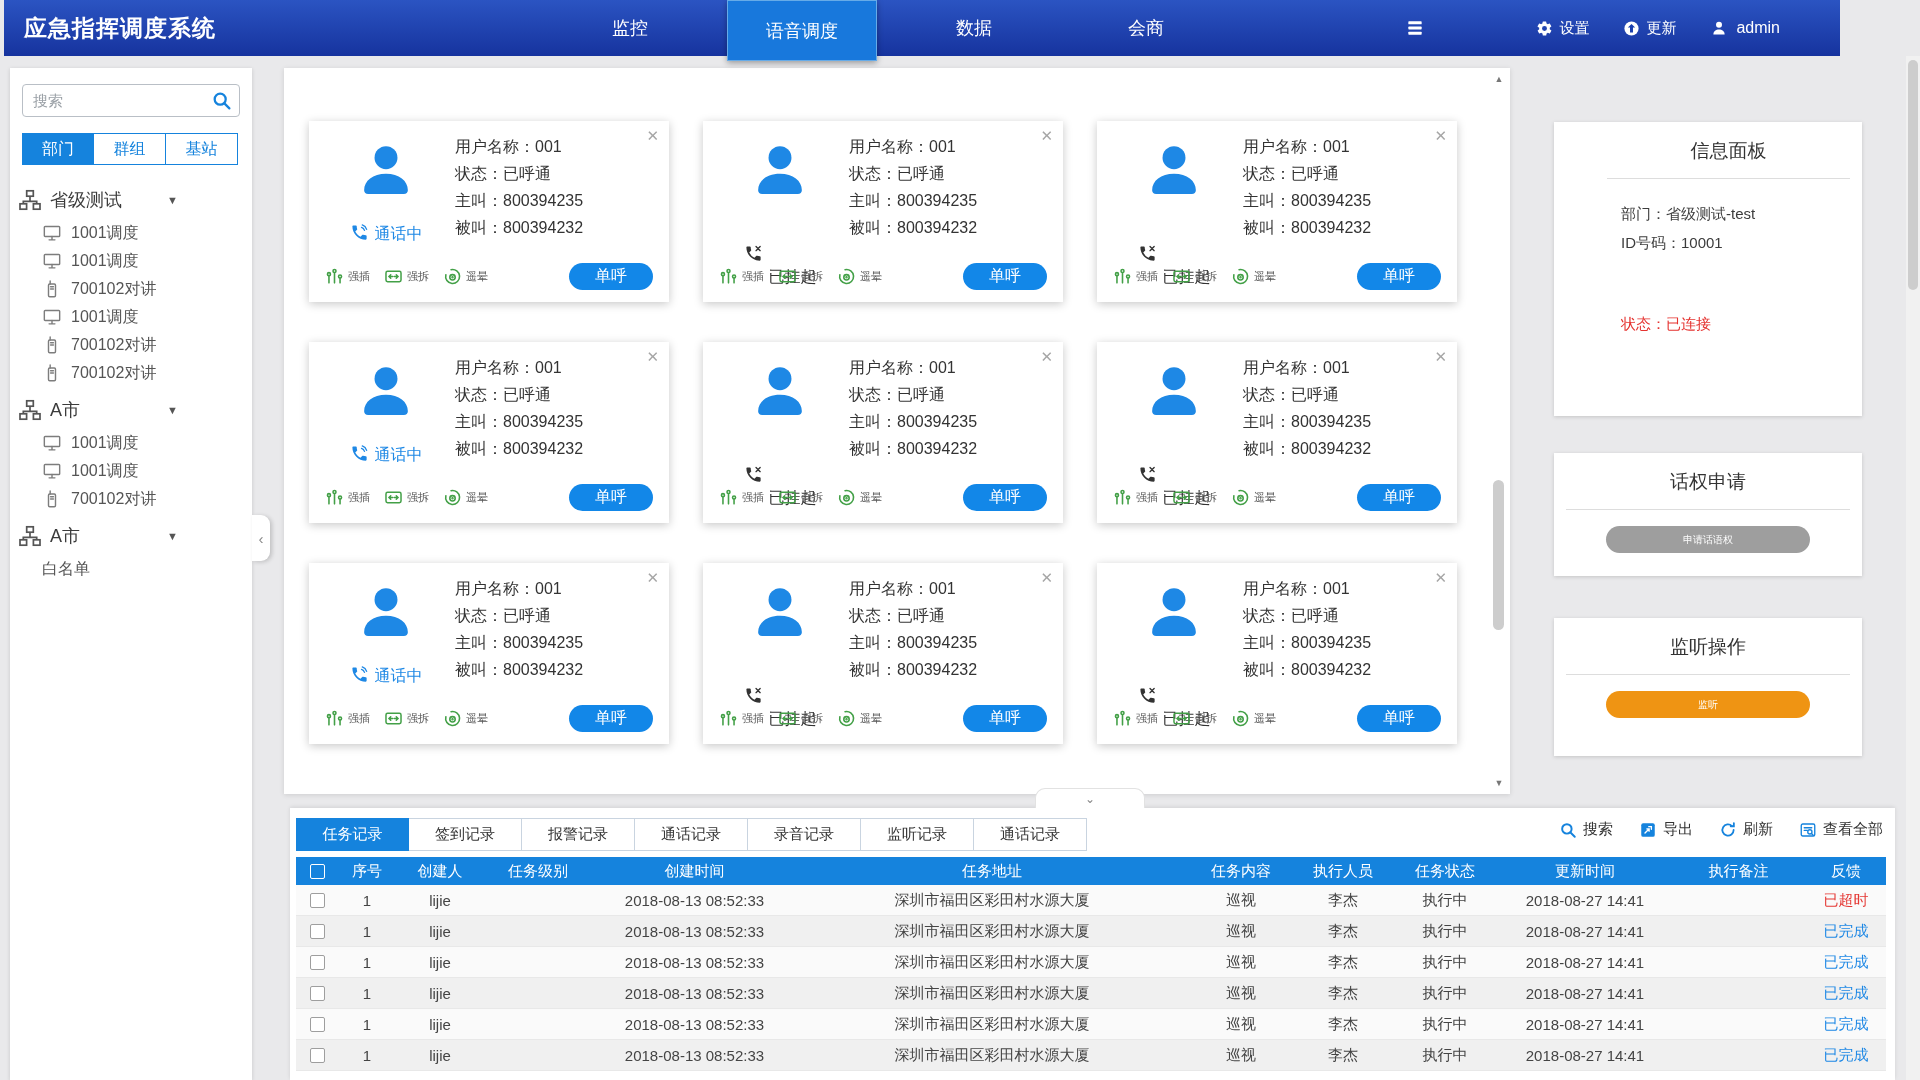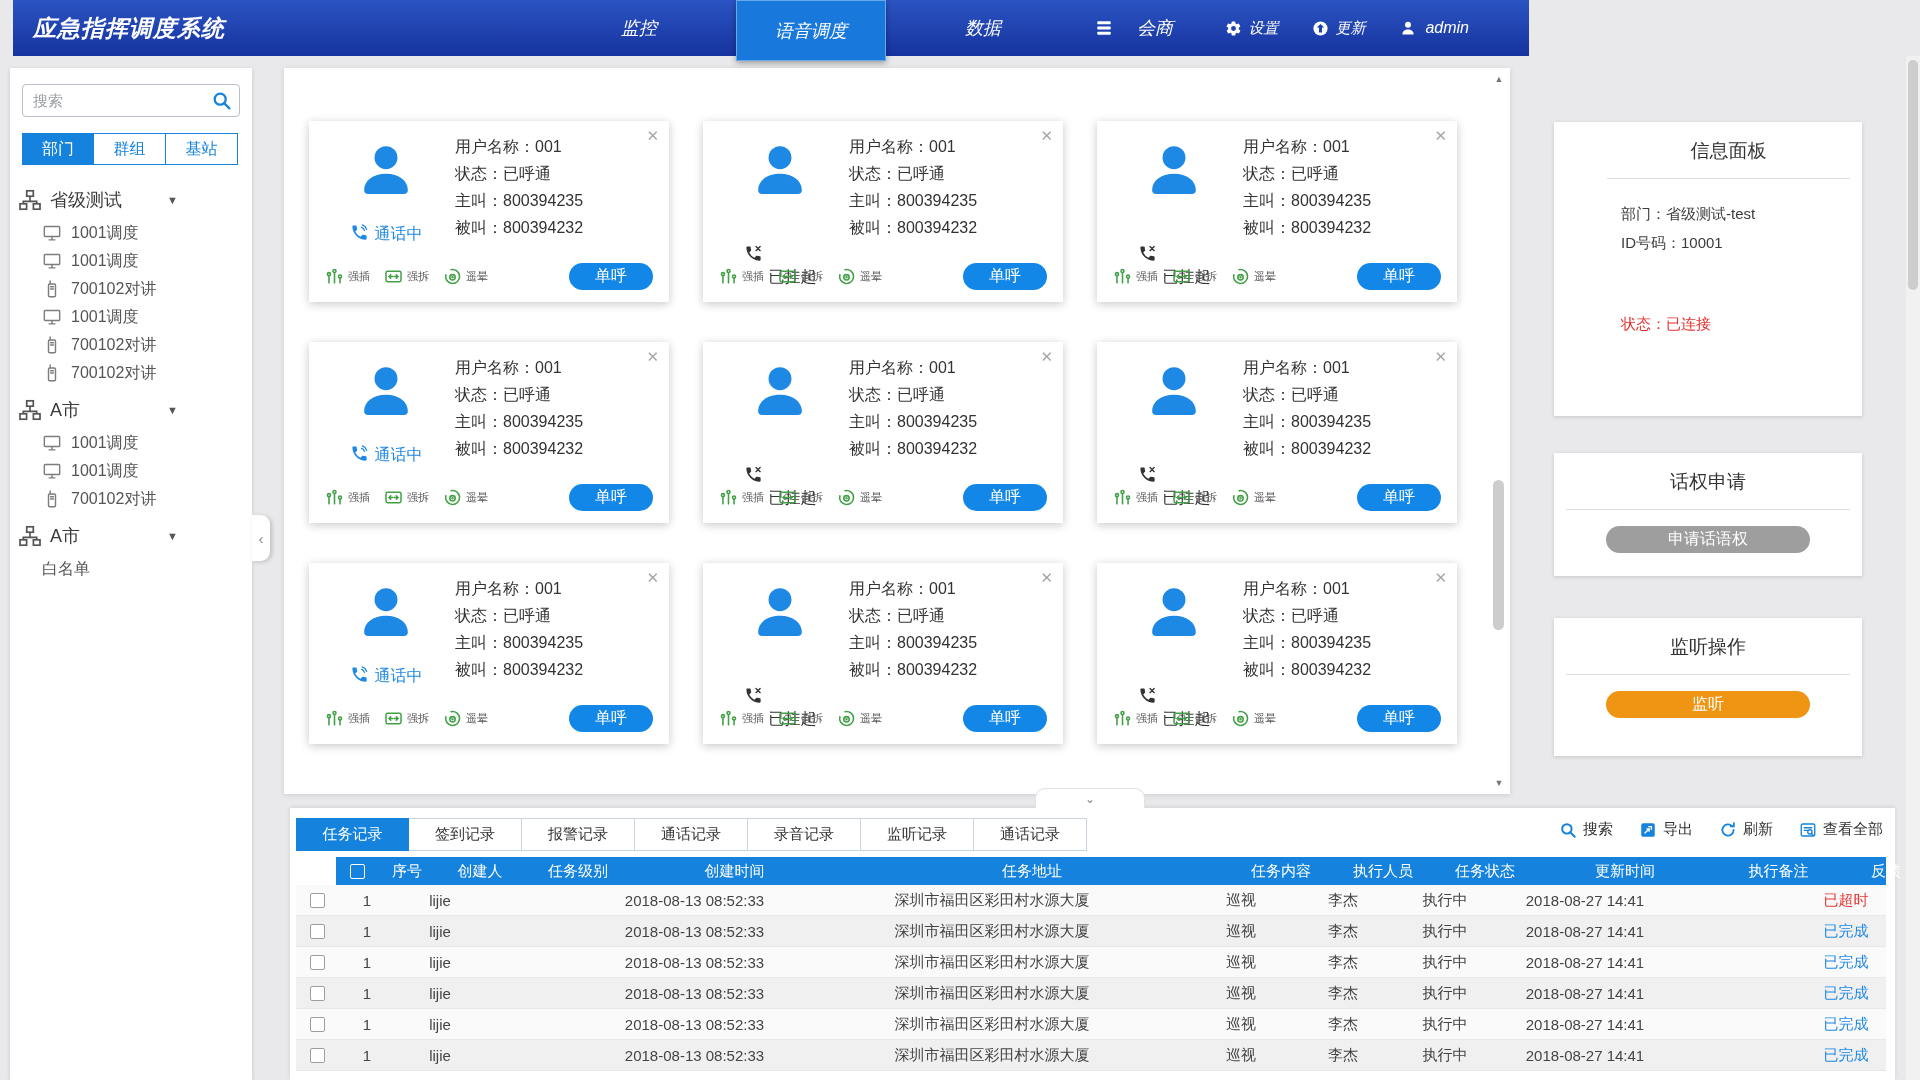--- a/index.html
+++ b/index.html
@@ -1,21 +1,21 @@
 <!DOCTYPE html>
 <html><head>
 <meta charset="utf-8">
 <style>
   * { box-sizing: border-box; }
   html,body { margin:0; padding:0; width:1920px; height:1080px; overflow:hidden;
     font-family:"Liberation Sans","DejaVu Sans",sans-serif; background:#e9e9eb; color:#333; }
 
   
-  .navbar { position:absolute; left:13px; top:0; width:1516px; height:56px;
-    background:linear-gradient(180deg,#2b54c2 0%,#16339e 100%); z-index:50;font-style:italic; }
+  .navbar { position:absolute; left:4px; top:0; width:1836px; height:56px;
+    background:linear-gradient(180deg,#2b54c2 0%,#16339e 100%); z-index:50; }
   .nav-title { position:absolute; left:20px; top:0; height:56px; display:flex; align-items:center;
     color:#fff; font-size:23px; font-weight:bold; letter-spacing:1px; }
   .nav-items { position:absolute; left:540px; top:0; height:56px; display:flex; }
   .nav-item { width:150px; margin:0 11px; height:56px; display:flex; align-items:center; justify-content:center;
     color:#fff; font-size:18px; cursor:pointer; }
   .nav-item.active { background:#1878dc; border:1px solid #66abe8; height:61px; z-index:2;
     box-shadow:0 2px 6px rgba(0,0,0,.35); }
   .nav-right { position:absolute; right:0; top:0; height:56px; display:flex; align-items:center; }
   .nav-ico-btn { display:flex; align-items:center; gap:6px; color:#fff; font-size:15px; cursor:pointer; margin-right:34px; }
   .hamburger { margin-right:110px; }
@@ -78,40 +78,40 @@
   .rpanel { position:absolute; left:1554px; width:308px; background:#fff; box-shadow:0 1px 4px rgba(0,0,0,.16); }
   .rp-info { top:122px; height:294px;padding-left:41px; }
   .rp-floor { top:453px; height:123px; }
   .rp-monitor { top:618px; height:138px; }
   .rp-title { text-align:center; font-size:19px; color:#333; padding-top:16px; }
   .rp-div { border-top:1px solid #ddd; margin:14px 12px 0 12px; }
   .rp-body { padding:20px 26px 0 26px; }
   .rp-line { font-size:15px; color:#3c3c3c; line-height:29px; }
   .rp-status { margin-top:58px; font-size:15px; color:#e53330; }
   .pill-btn { display:block; margin:16px auto 0 auto; width:204px; height:27px; border:none; border-radius:14px;
-    color:#fff; font-size:16px; cursor:pointer; font-family:inherit; }
+    color:#fff; font-size:10px; cursor:pointer; font-family:inherit; }
   .pill-gray { background:#9e9e9e; }
   .pill-orange { background:#ef9413; }
 
   
   .bottom-bump { position:absolute; left:1035px; top:788px; width:110px; height:20px; background:#fff;
     border:1px solid #e2e2e2; border-bottom:none; border-radius:10px 10px 0 0; display:flex; align-items:center;
     justify-content:center; color:#888; font-size:12px; cursor:pointer; z-index:6; }
   .bottom-panel { position:absolute; left:290px; top:808px; width:1605px; height:272px; background:#fff;
     box-shadow:0 -1px 4px rgba(0,0,0,.10); }
   .btabs-row { position:absolute; left:6px; top:10px; display:flex; }
   .btab { width:113px; height:33px; display:flex; align-items:center; justify-content:center; font-size:15px;
     color:#333; background:#fff; border:1px solid #c9d4e0; border-left:none; cursor:pointer; }
   .btab:first-child { border-left:1px solid #c9d4e0; }
   .btab.active { background:#1583dd; border-color:#1583dd; color:#fff; }
   .bactions { position:absolute; right:12px; top:12px; display:flex; align-items:center; gap:26px; }
   .baction { display:flex; align-items:center; gap:6px; font-size:15px; color:#333; cursor:pointer; }
 
   .ttable { position:absolute; left:6px; top:49px; width:1590px; }
-  .thead { display:flex; height:28px; background:#1583dd; align-items:center;margin-left:40px; }
+  .thead { display:flex; height:28px; background:#1583dd; align-items:center; }
   .th { color:#fff; font-size:15px; text-align:center; flex:none; }
   .trow { display:flex; height:31px; align-items:center; border-bottom:1px solid #e8e8e8; }
   .trow:nth-child(odd) { background:#fafafa; }
   .trow:nth-child(even) { background:#f0f0f0; }
   .td { font-size:15px; color:#444; text-align:center; flex:none; white-space:nowrap; overflow:hidden; }
   .c0{width:42px; display:flex; justify-content:center;} .c1{width:58px;} .c2{width:88px;} .c3{width:108px;}
   .c4{width:205px;} .c5{width:390px;} .c6{width:108px;} .c7{width:96px;} .c8{width:108px;}
   .c9{width:172px;} .c10{width:135px;} .c11{width:80px;}
   .cbox { width:15px; height:15px; border:1.5px solid #9e9e9e; border-radius:2px; background:#fff; cursor:pointer; }
   .thead .cbox { border-color:#fff; background:transparent; }

